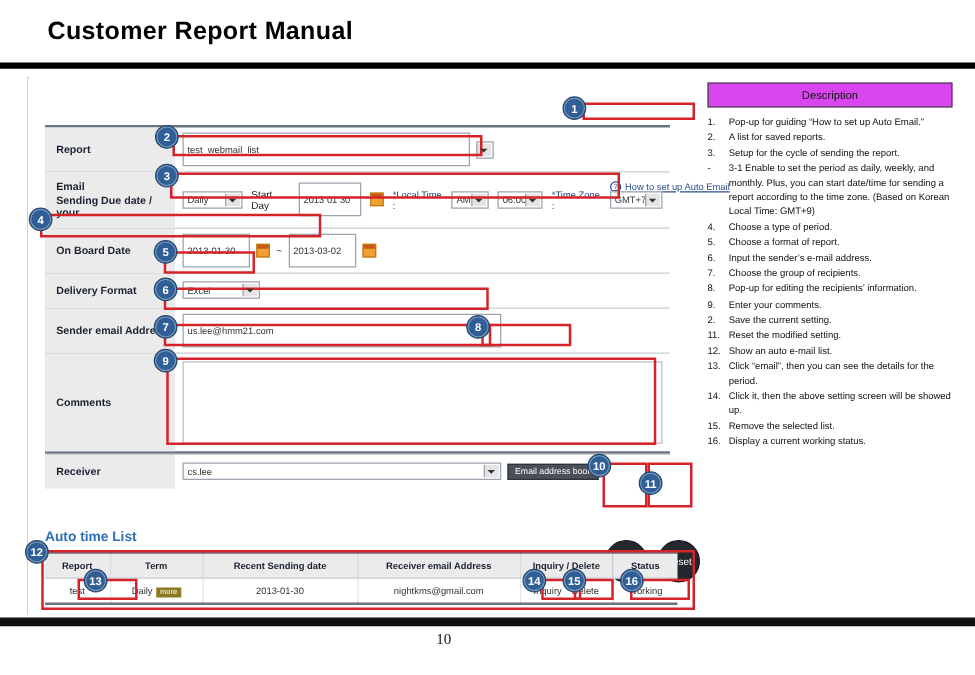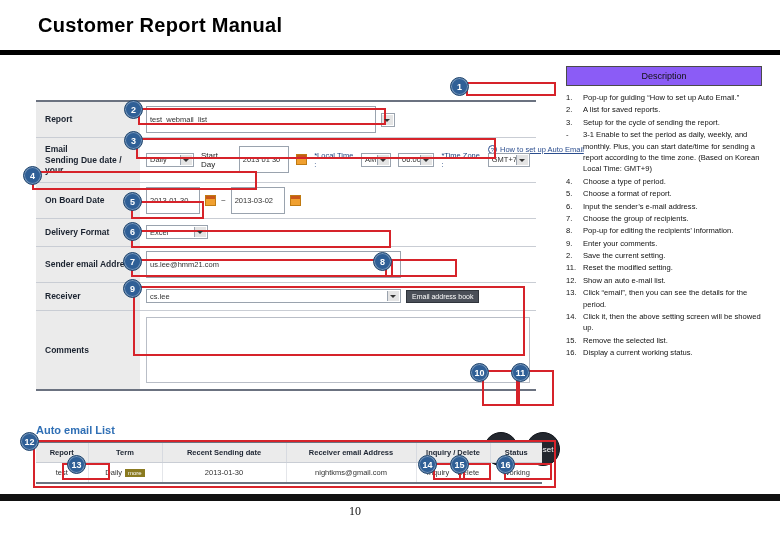--- a/index.html
+++ b/index.html
@@ -156,21 +156,21 @@
     color:#fff; font-size:9px; font-weight:bold;
     display:flex;align-items:center;justify-content:center;
     box-shadow:0 0 0 1px rgba(255,255,255,.35) inset;
   }
 
   
   #desc{
     position:absolute; left:566px; top:66px; width:196px;
   }
   #desc-head{
-    border:1.5px solid #4a4a4a; background:#8b5cf6;
+    border:1.5px solid #4a4a4a; background:#d946ef;
     text-align:center; font-size:9px; color:#111;
     padding:4px 4px; margin-bottom:6px;
   }
   .dl{ list-style:none; }
   .dl li{
     display:flex; font-size:7.6px; color:#111; line-height:1.5;
     margin-bottom:1px;
   }
   .dl li .n{ flex:0 0 17px; text-align:left; }
   .dl li .t{ flex:1; }
@@ -268,45 +268,45 @@
 
     <div class="frow">
       <div class="fl">Sender email Address</div>
       <div class="fv">
         <div class="tb" style="width:255px">
           <span>us.lee@hmm21.com</span>
         </div>
       </div>
     </div>
 
+    <div class="frow last">
+      <div class="fl">Comments</div>
+      <div class="fv" style="padding:6px">
+        <textarea class="cmt" style=""></textarea>
+      </div>
+    </div>
+
     <div class="frow">
       <div class="fl">Receiver</div>
       <div class="fv">
         <div class="sel" style="width:255px">
           <span>cs.lee</span>
             <i class="arw"></i>
         </div>
         <div class="dark-btn">Email address book</div>
       </div>
     </div>
-
-    <div class="frow last">
-      <div class="fl">Comments</div>
-      <div class="fv" style="padding:6px">
-        <textarea class="cmt" style=""></textarea>
-      </div>
-    </div>
   </div>
 
   <div class="rbtns">
     <div class="rbtn">Save</div>
     <div class="rbtn">Reset</div>
   </div>
 
-  <div class="list-title" style="left:14px;top:362px;position:absolute">Auto email List</div>
+  <div class="list-title" style="left:14px;top:362px;position:absolute">Auto time List</div>
 
   <table class="tbl" style="left:14px;top:379px;position:absolute;width:506px">
     <thead>
       <tr>
         <th style="width:52px">Report</th>
         <th style="width:74px">Term</th>
         <th style="width:124px">Recent Sending date</th>
         <th style="width:130px">Receiver email Address</th>
         <th style="width:74px">Inquiry / Delete</th>
         <th style="width:52px">Status</th>
@@ -350,21 +350,21 @@
 <div class="mk" style="left:450px;top:77px;">1</div>
 <div class="mk" style="left:124px;top:100px;">2</div>
 <div class="mk" style="left:124px;top:131px;">3</div>
 <div class="mk" style="left:23px;top:166px;">4</div>
 <div class="mk" style="left:123px;top:192px;">5</div>
 <div class="mk" style="left:123px;top:222px;">6</div>
 <div class="mk" style="left:123px;top:252px;">7</div>
 <div class="mk" style="left:373px;top:252px;">8</div>
 <div class="mk" style="left:123px;top:279px;">9</div>
 <div class="mk" style="left:470px;top:363px;">10</div>
-<div class="mk" style="left:511px;top:363px;">11</div>
+<div class="mk" style="left:511px;top:377px;">11</div>
 <div class="mk" style="left:20px;top:432px;">12</div>
 <div class="mk" style="left:67px;top:455px;">13</div>
 <div class="mk" style="left:418px;top:455px;">14</div>
 <div class="mk" style="left:450px;top:455px;">15</div>
 <div class="mk" style="left:496px;top:455px;">16</div>
 
 <div id="desc">
   <div id="desc-head">Description</div>
   <ul class="dl" id="desc-list">
       <li>

